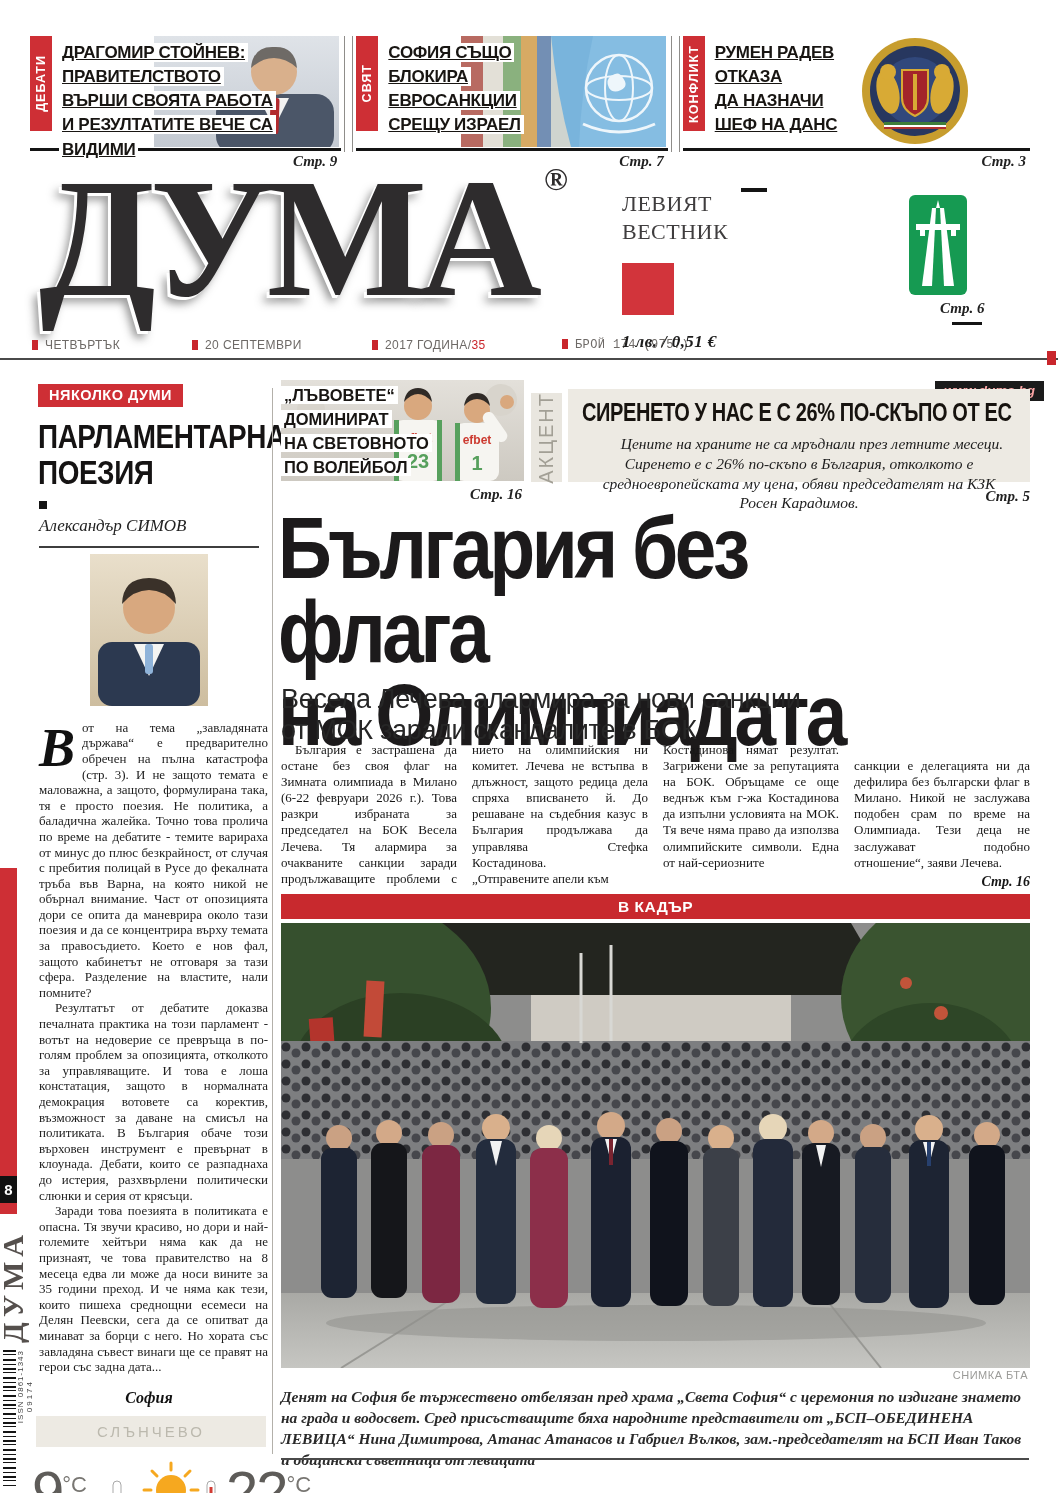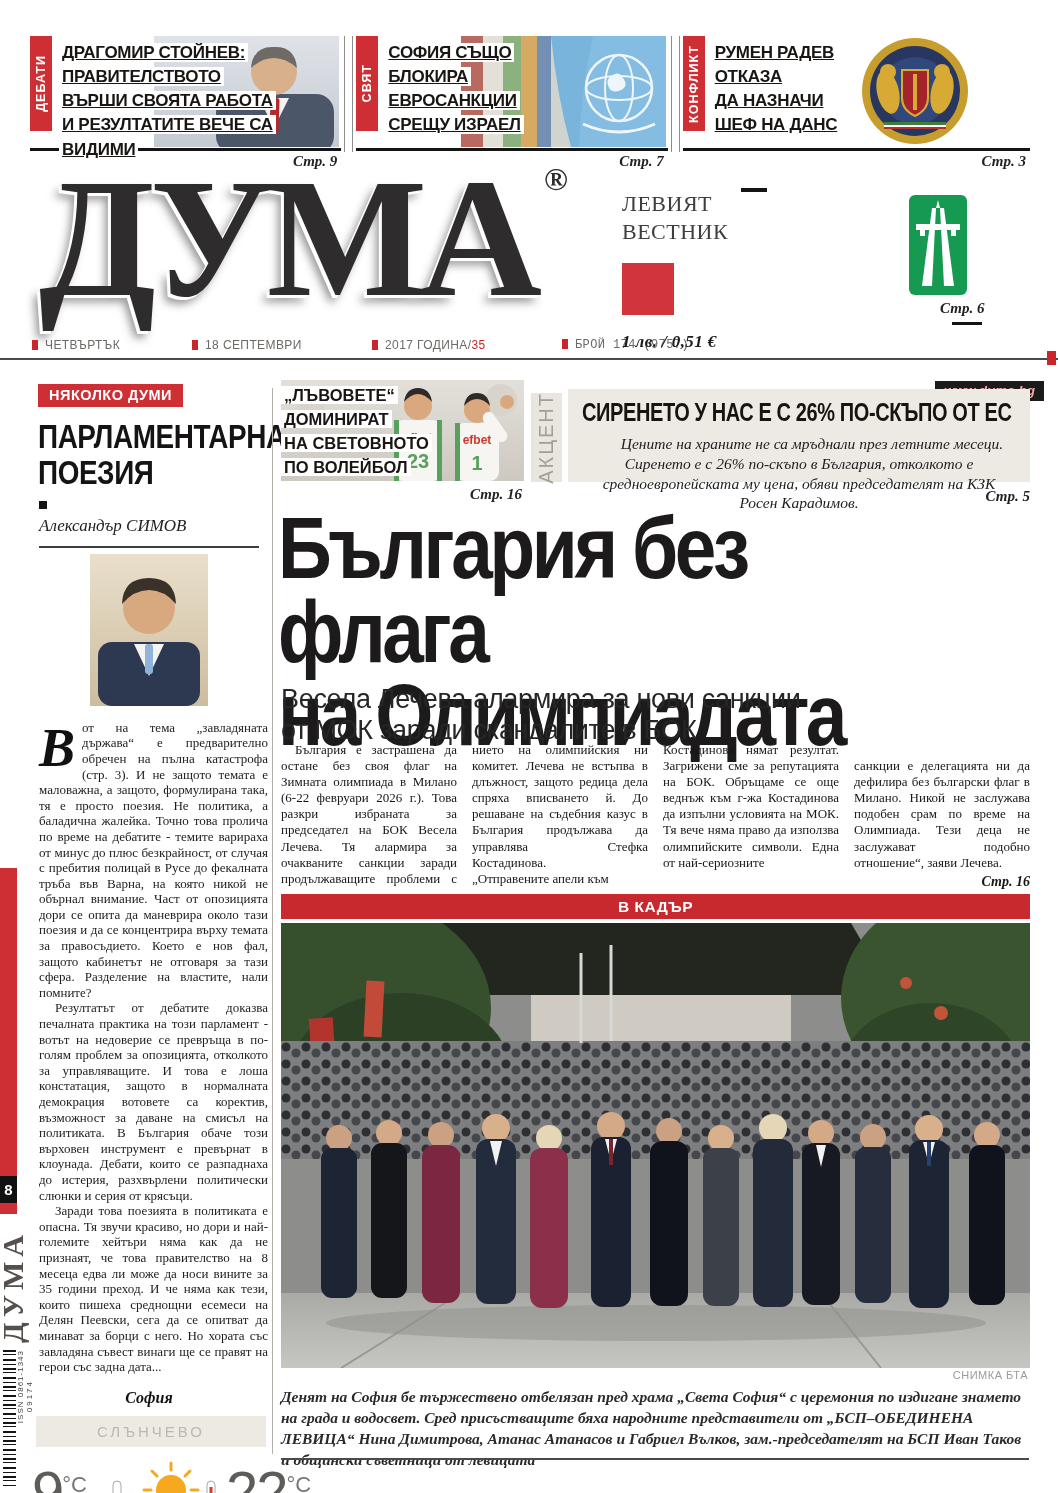--- a/index.html
+++ b/index.html
@@ -244,21 +244,21 @@
       <rect x="12" y="36" width="5" height="6" fill="#ffffff"></rect>
       <rect x="43" y="36" width="5" height="6" fill="#ffffff"></rect>
       <polygon points="28,14 32,14 30,6" fill="#ffffff"></polygon>
     </svg>
   </div>
   <div class="promo-page">Стр. 6</div>
   <div class="promo-underline"></div>
 
   <div class="dateline">
     <span class="dl-item" style="left:0;"><i class="sq"></i><span>ЧЕТВЪРТЪК</span></span>
-    <span class="dl-item" style="left:160px;"><i class="sq"></i><span>18 СЕПТЕМВРИ</span></span>
+    <span class="dl-item" style="left:160px;"><i class="sq"></i><span>20 СЕПТЕМВРИ</span></span>
     <span class="dl-item" style="left:340px;"><i class="sq"></i><span>2017 ГОДИНА/</span><span class="dl-red">35</span></span>
     <span class="dl-item" style="left:530px;font-family:Liberation Mono, monospace;"><i class="sq"></i><span>БРОЙ 174 (9757)</span></span>
     <span class="price">1 лв. / 0,51 €</span>
   </div>
   <div class="webrule"></div>
   <div class="webbox">www.duma.bg</div>
   <div class="webbox-sq"></div>
 
   <div class="opinion">
     <div class="kicker">НЯКОЛКО ДУМИ</div>

